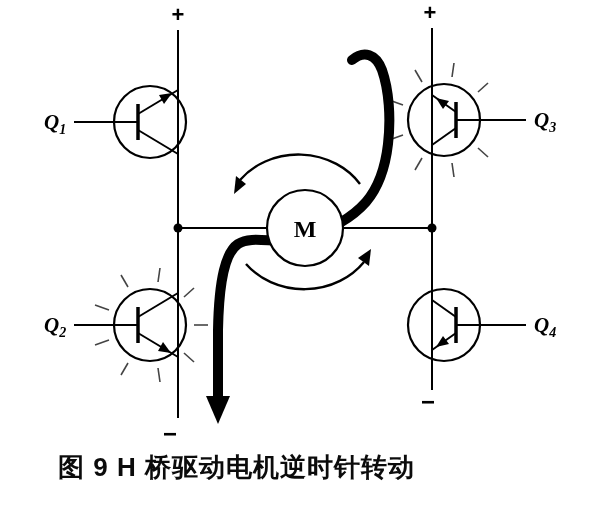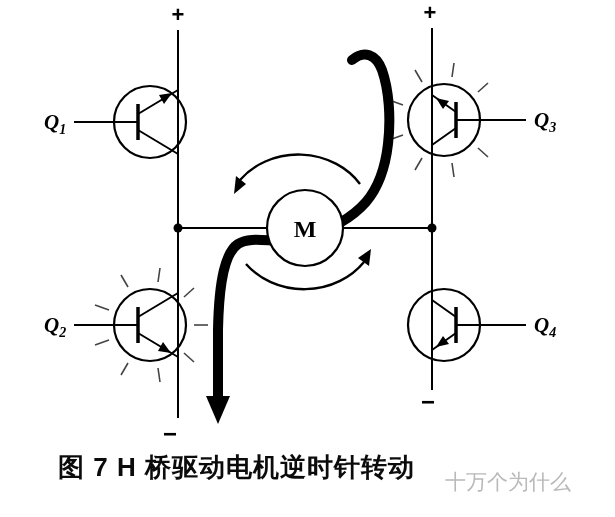--- a/index.html
+++ b/index.html
@@ -136,16 +136,15 @@
       <tspan>Q</tspan><tspan dy="5" font-size="14">2</tspan>
     </text>
     <text x="534" y="127" font-family="Liberation Serif, serif" font-style="italic" font-weight="bold" font-size="21" fill="#000">
       <tspan>Q</tspan><tspan dy="5" font-size="14">3</tspan>
     </text>
     <text x="534" y="332" font-family="Liberation Serif, serif" font-style="italic" font-weight="bold" font-size="21" fill="#000">
       <tspan>Q</tspan><tspan dy="5" font-size="14">4</tspan>
     </text>
   </svg>
 
-  <div class="caption">图 7 H 桥驱动电机逆时针转动</div>
-  <div class="watermark">十万个为什么</div>
+  <div class="caption">图 9 H 桥驱动电机逆时针转动</div>
 
 </div>
 
 </body></html>

